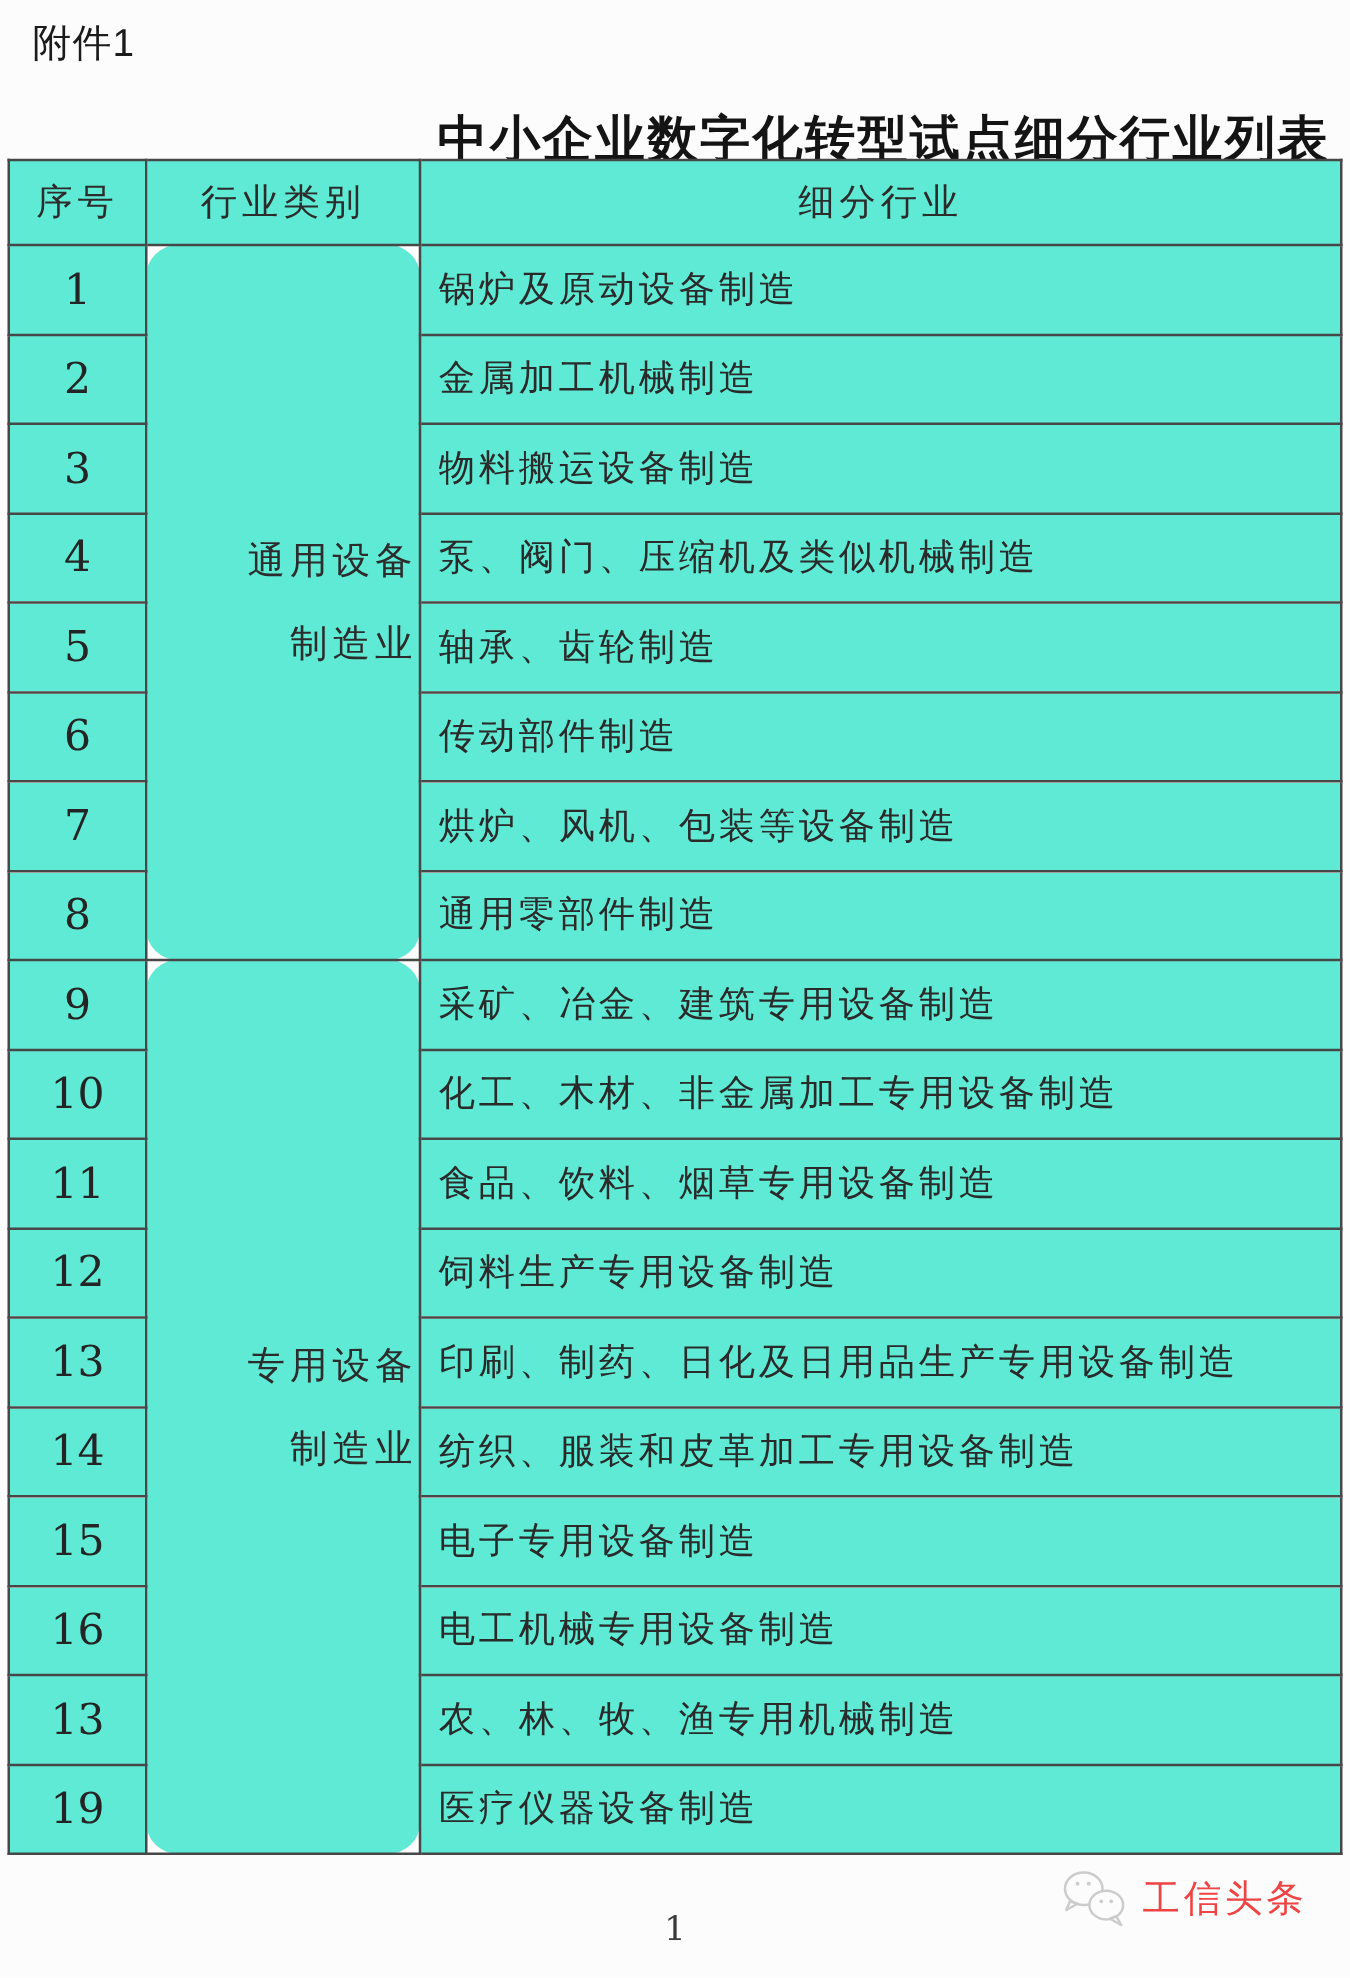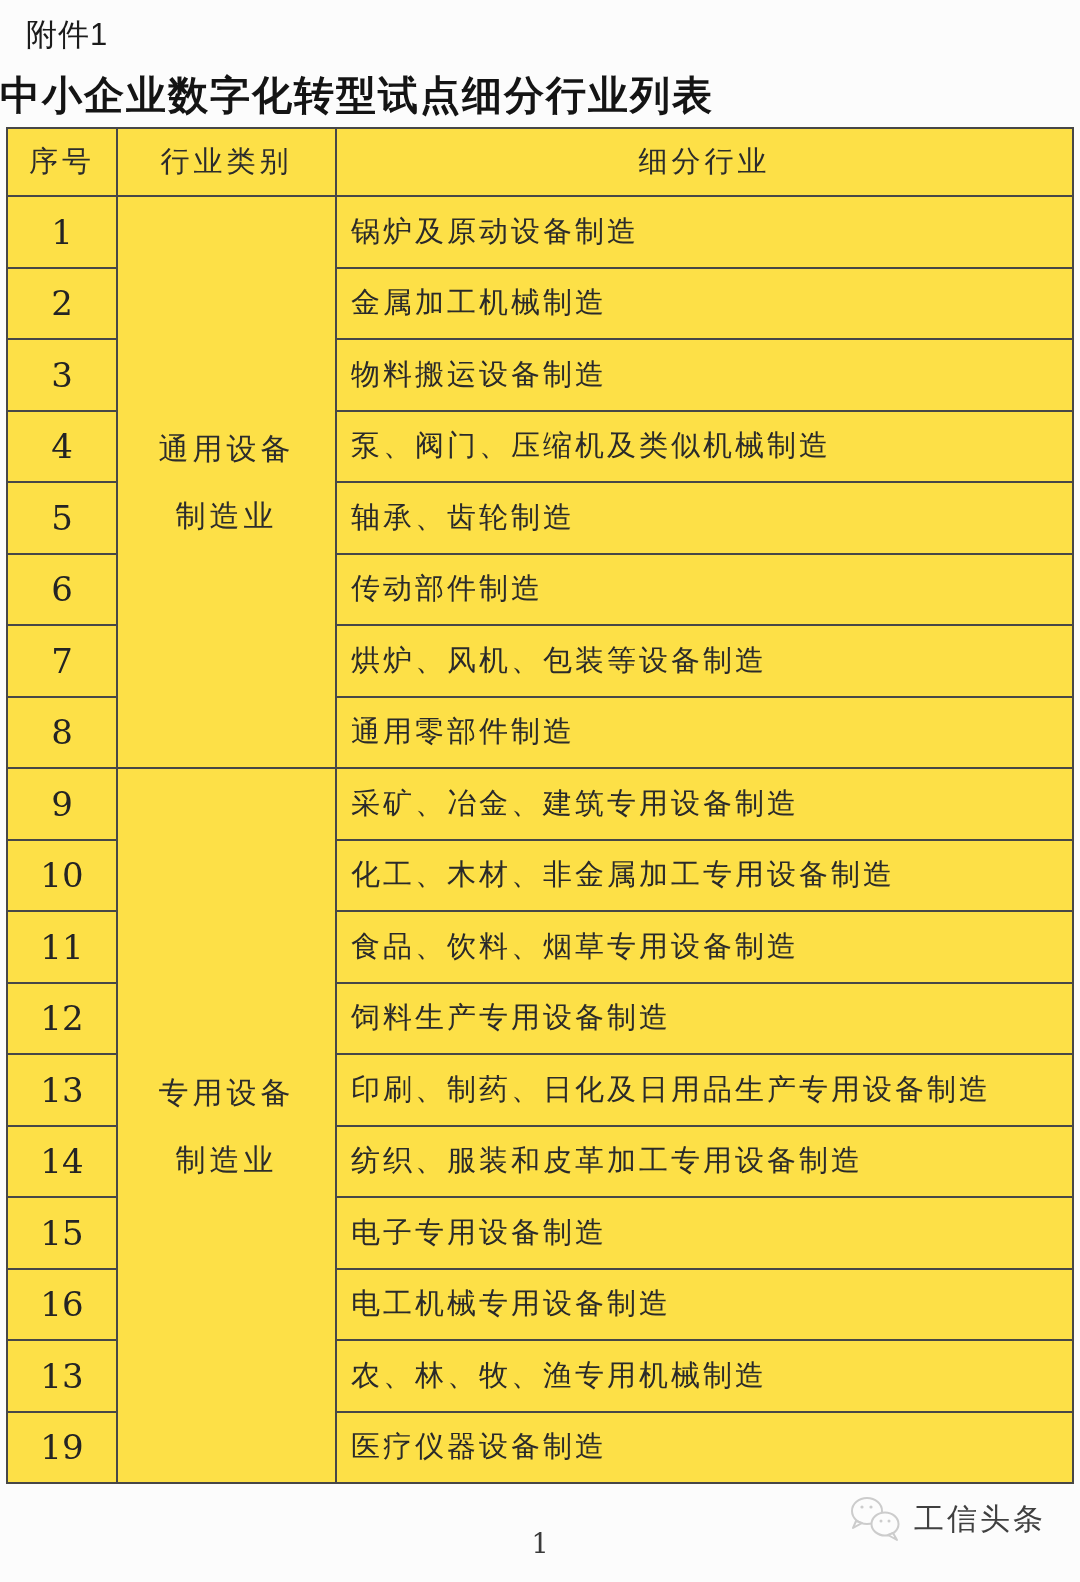--- a/index.html
+++ b/index.html
@@ -24,40 +24,40 @@
     font-weight: normal;
     font-size: 31px;
     color: #1b1b1b;
     letter-spacing: 1px;
   }
   .title {
     position: absolute;
     top: 68px;
     left: 0;
     right: 0;
-    margin: 0;
-    text-align: left;
+    margin: 16px;
+    text-align: right;
     font-family: "Liberation Sans", sans-serif;
     font-weight: bold;
     font-size: 40px;
     letter-spacing: 2px;
     color: #141414;
   }
   table.industry {
     position: absolute;
     top: 127px;
     left: 6px;
     width: 1068px;
     border-collapse: collapse;
     table-layout: fixed;
   }
   table.industry th,
   table.industry td {
     border: 2px solid #474747;
-    background: #fde047;
+    background: #5eead4;
     vertical-align: middle;
     overflow: hidden;
   }
   col.c-no  { width: 110px; }
   col.c-cat { width: 219px; }
   col.c-ind { width: auto;  }
   thead th {
     height: 64px;
     font-weight: normal;
     font-size: 29px;
@@ -66,42 +66,43 @@
     color: #2c2c2c;
     border-bottom-width: 3px;
   }
   tbody td { height: 67.5px; }
   td.num {
     text-align: center;
     font-size: 34px;
     color: #242424;
   }
   td.cat {
-    text-align: center;
+    text-align: right;
     font-size: 30px;
     letter-spacing: 4px;
     color: #2c2c2c;
+    border-radius: 25px;
   }
   .cat-line { line-height: 1.1; }
   .cat-line + .cat-line { margin-top: 34px; }
   td.ind {
     text-align: left;
     padding: 0 10px 0 14px;
     font-size: 29px;
     letter-spacing: 3px;
     color: #2a2a2a;
   }
   .footer-logo {
     position: absolute;
     top: 1495px;
     right: 34px;
     display: flex;
     align-items: center;
     gap: 8px;
-    color: #404040;
+    color: #ef4444;
     font-family: "Liberation Sans", sans-serif;
     font-size: 30px;
     letter-spacing: 3px;
     user-select: none;
     justify-content: flex-end;
   }
   .footer-logo svg { display: block; }
   .page-number {
     position: absolute;
     top: 1528px;

